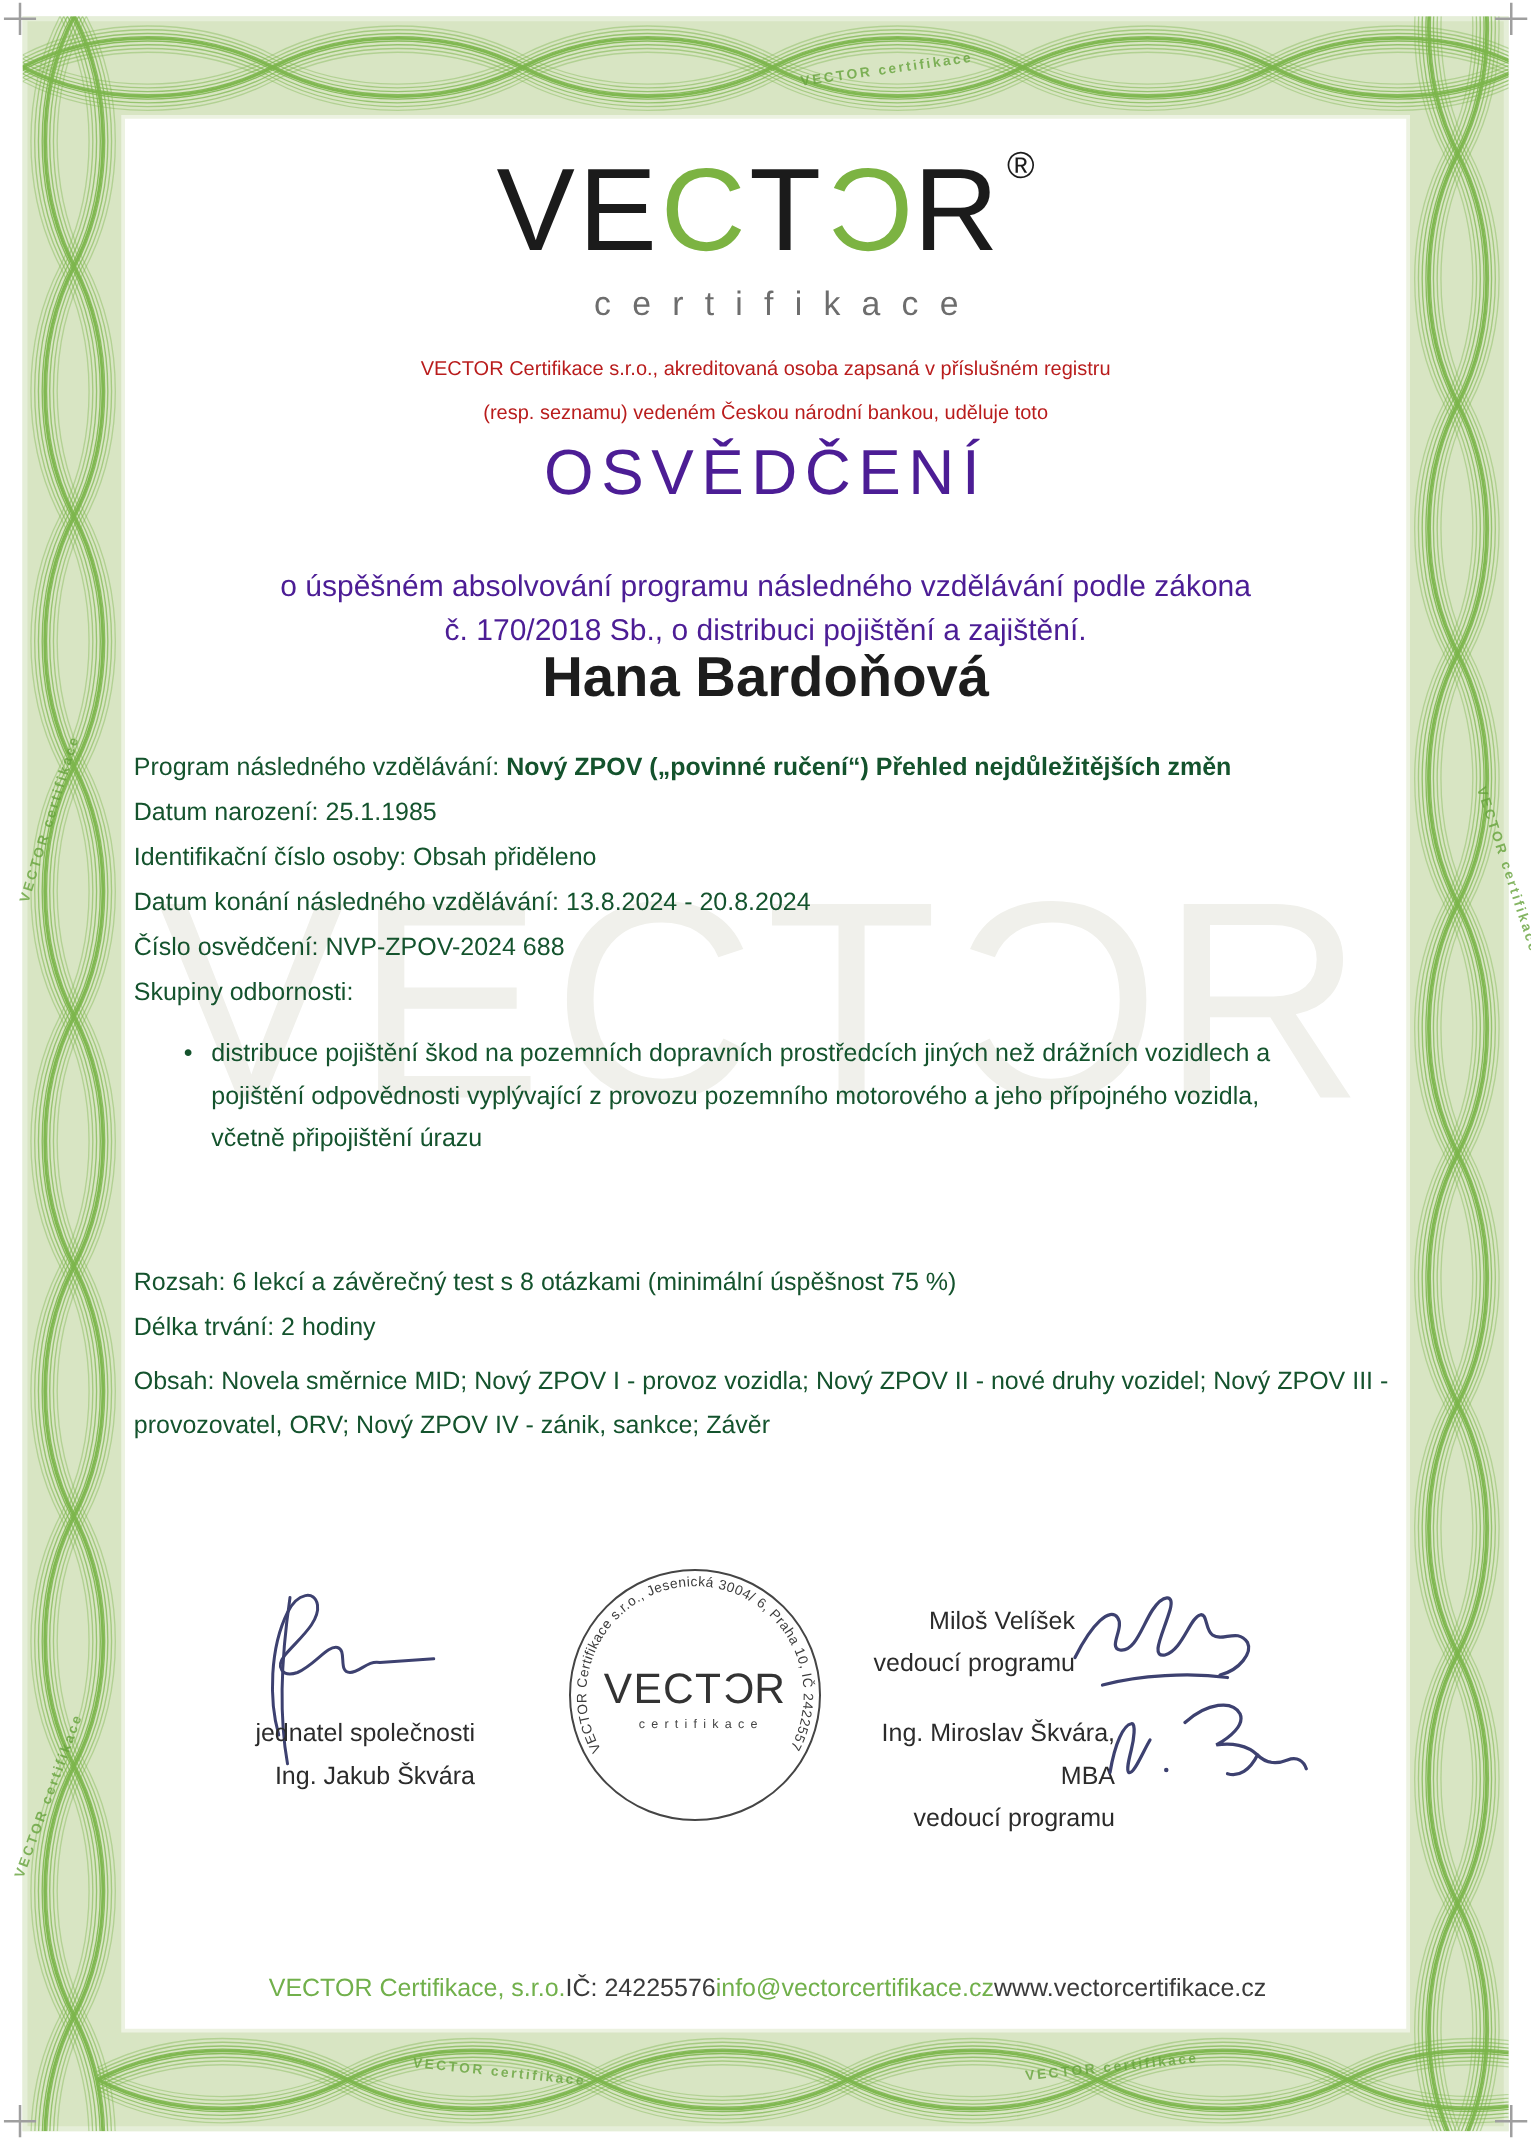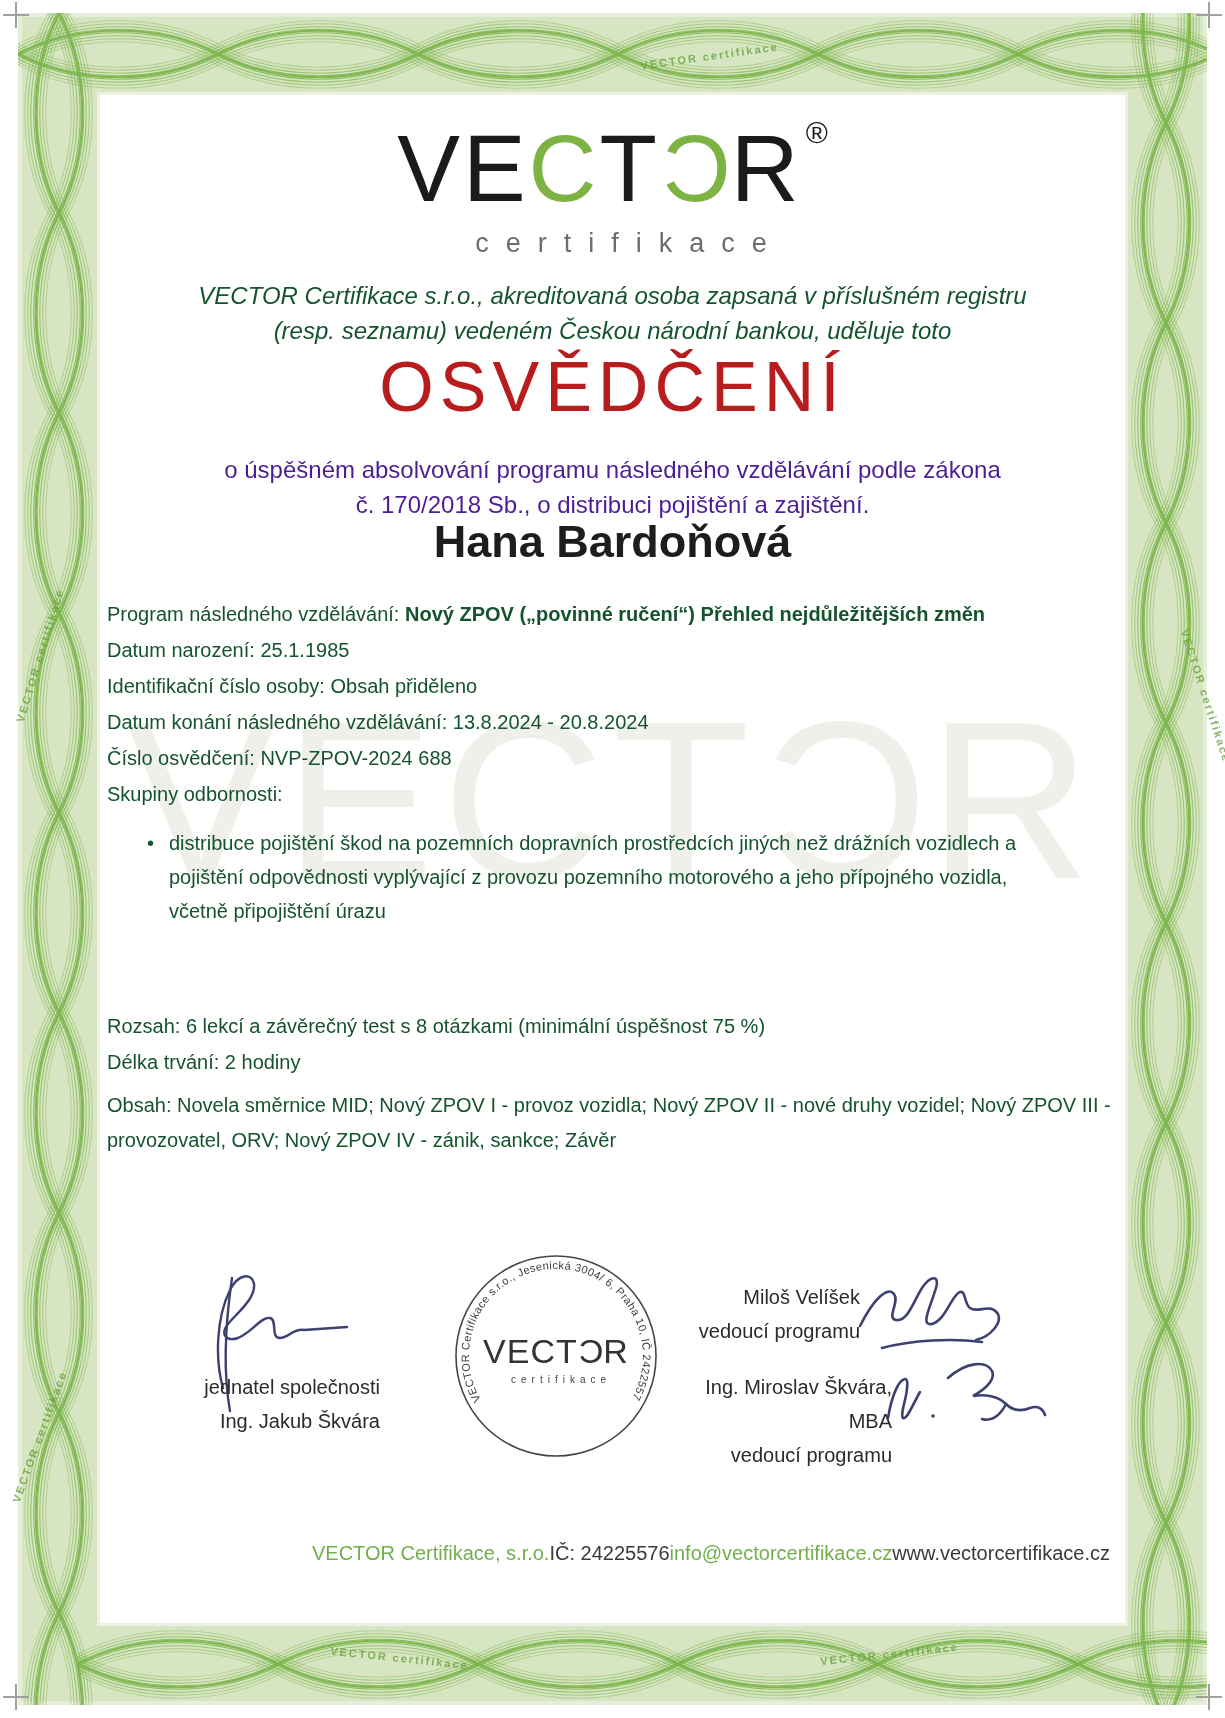--- a/index.html
+++ b/index.html
@@ -39,24 +39,24 @@
   .cblock { position:absolute; left:100px; width:1025px; text-align:center; }
 
   .logo-block { top:118px; font-size:94px; line-height:1; letter-spacing:3px; white-space:nowrap; }
   .lt { font-weight:normal; }
   .lt.dark  { color:#1b1b1b; }
   .lt.green { color:#7cb342; }
   .reg { font-size:30px; color:#1b1b1b; vertical-align:58px; letter-spacing:0; margin-left:4px; }
 
   .brand-sub { top:228px; font-size:27px; letter-spacing:17px; padding-left:17px; color:#6d6d6d; }
 
-  .intro { top:278px; font-size:24px; line-height:35px; color:#14532d;font-style:italic; }
-
-  .page-title { top:352px; font-size:70px; line-height:1; letter-spacing:6px;
-                color:#b91c1c; font-weight:normal; margin:0; }
+  .intro { top:278px; font-size:16px; line-height:35px; color:#b91c1c; }
+
+  .page-title { top:352px; font-size:51px; line-height:1; letter-spacing:6px;
+                color:#4c1d95; font-weight:normal; margin:0; }
 
   .subtitle { top:452px; font-size:24px; line-height:35px; color:#4c1d95; }
 
   .recipient { top:516px; font-size:45px; font-weight:bold; color:#1d1d1d; margin:0; }
 
   
   .details { position:absolute; left:107px; top:604px; width:1010px; text-align:left;
              font-size:20px; color:#14532d; }
   .details p.drow { margin:0 0 16px 0; line-height:20px; }
   .b { font-weight:bold; }
@@ -78,22 +78,22 @@
   .stamp { position:absolute; left:450px; top:1250px; width:212px; height:212px; }
   .stamp svg { position:absolute; left:0; top:0; }
   .stamp-logo { position:absolute; left:0; top:84px; width:212px; text-align:center;
                 font-size:34px; letter-spacing:1px; line-height:1; color:#333;
                 white-space:nowrap; }
   .stamp-logo .slt { color:#333; }
   .stamp-sub { position:absolute; left:0; top:124px; width:212px; text-align:center;
                font-size:10px; letter-spacing:5px; padding-left:5px; color:#444; }
 
   
-  .footer { position:absolute; left:118px; top:1542px; width:992px;
-            display:flex; justify-content:flex-end; align-items:baseline;
+  .footer { position:absolute; left:118px; top:1580px; width:992px;
+            display:flex; justify-content:center; align-items:baseline;
             font-size:20px; }
   .footer .green { color:#71b04b; }
   .footer .dark { color:#3a3a3a; }
   .footer a { color:#71b04b; text-decoration:none; }
 </style>
 </head>
 <body>
 
 <div id="page">
 

